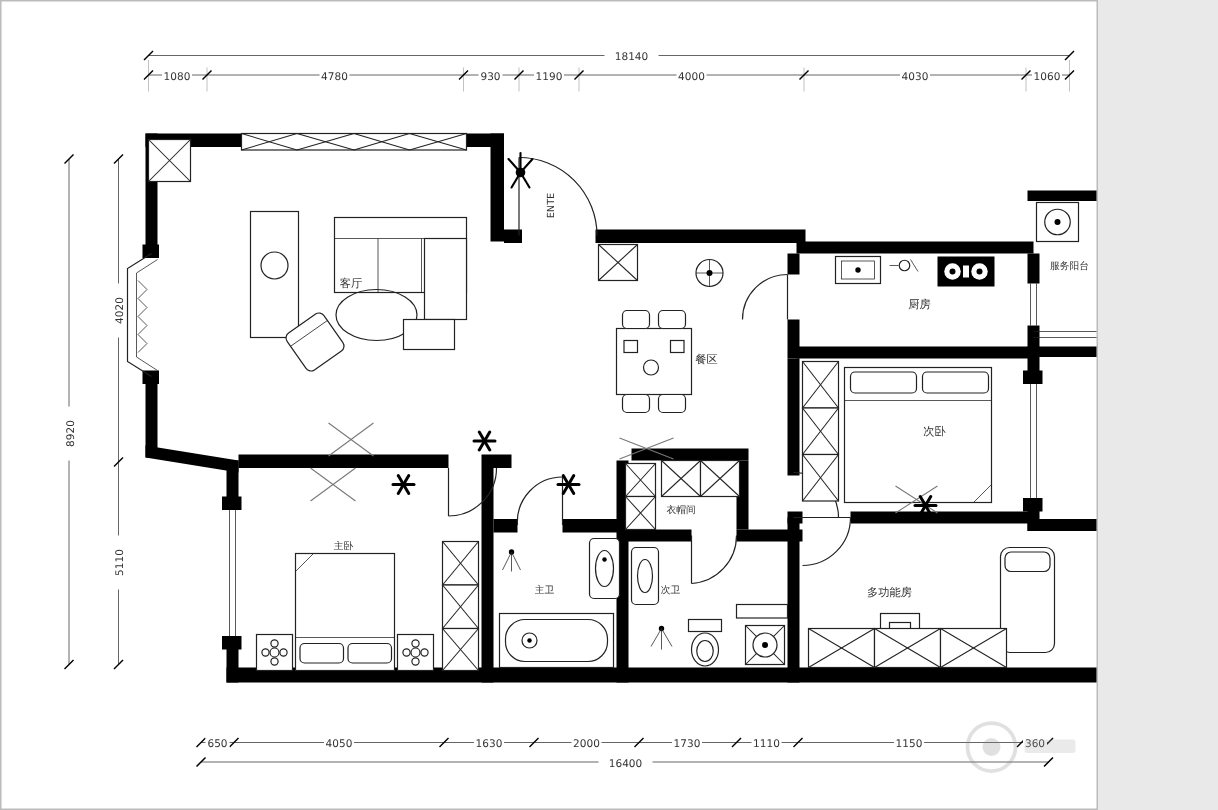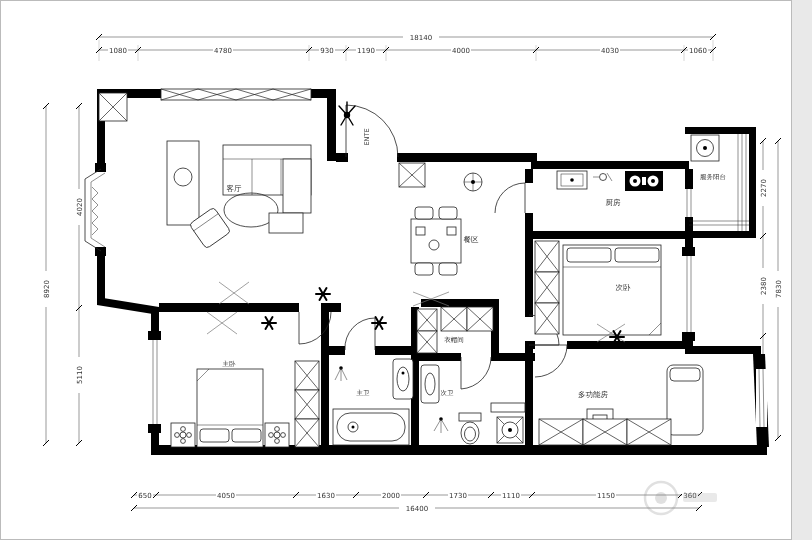--- a/index.html
+++ b/index.html
@@ -1,16 +1,16 @@
 <!DOCTYPE html>
 <html><head>
 <meta charset="utf-8">
 <style>
   html,body{margin:0;padding:0;background:#e9e9e9;}
-  .canvas{width:792px;height:540px;background:#fff;border:1px solid #bbb;box-sizing:border-box;
+  .canvas{width:732px;height:540px;background:#fff;border:1px solid #bbb;box-sizing:border-box;
           position:relative;overflow:hidden;font-family:"DejaVu Sans",sans-serif;}
   svg{position:absolute;left:0;top:0;}
   .w{fill:#000;stroke:none;}
   .dl{stroke:#555;stroke-width:.6;fill:none;}
   .ext{stroke:#999;stroke-width:.4;fill:none;}
   .tick{stroke:#000;stroke-width:1;}
   .fl{fill:none;stroke:#222;stroke-width:.8;}
   .flw{fill:#fff;stroke:#222;stroke-width:.8;}
   .xl{stroke:#222;stroke-width:.7;}
   .thin{stroke:#222;stroke-width:.5;fill:none;}

